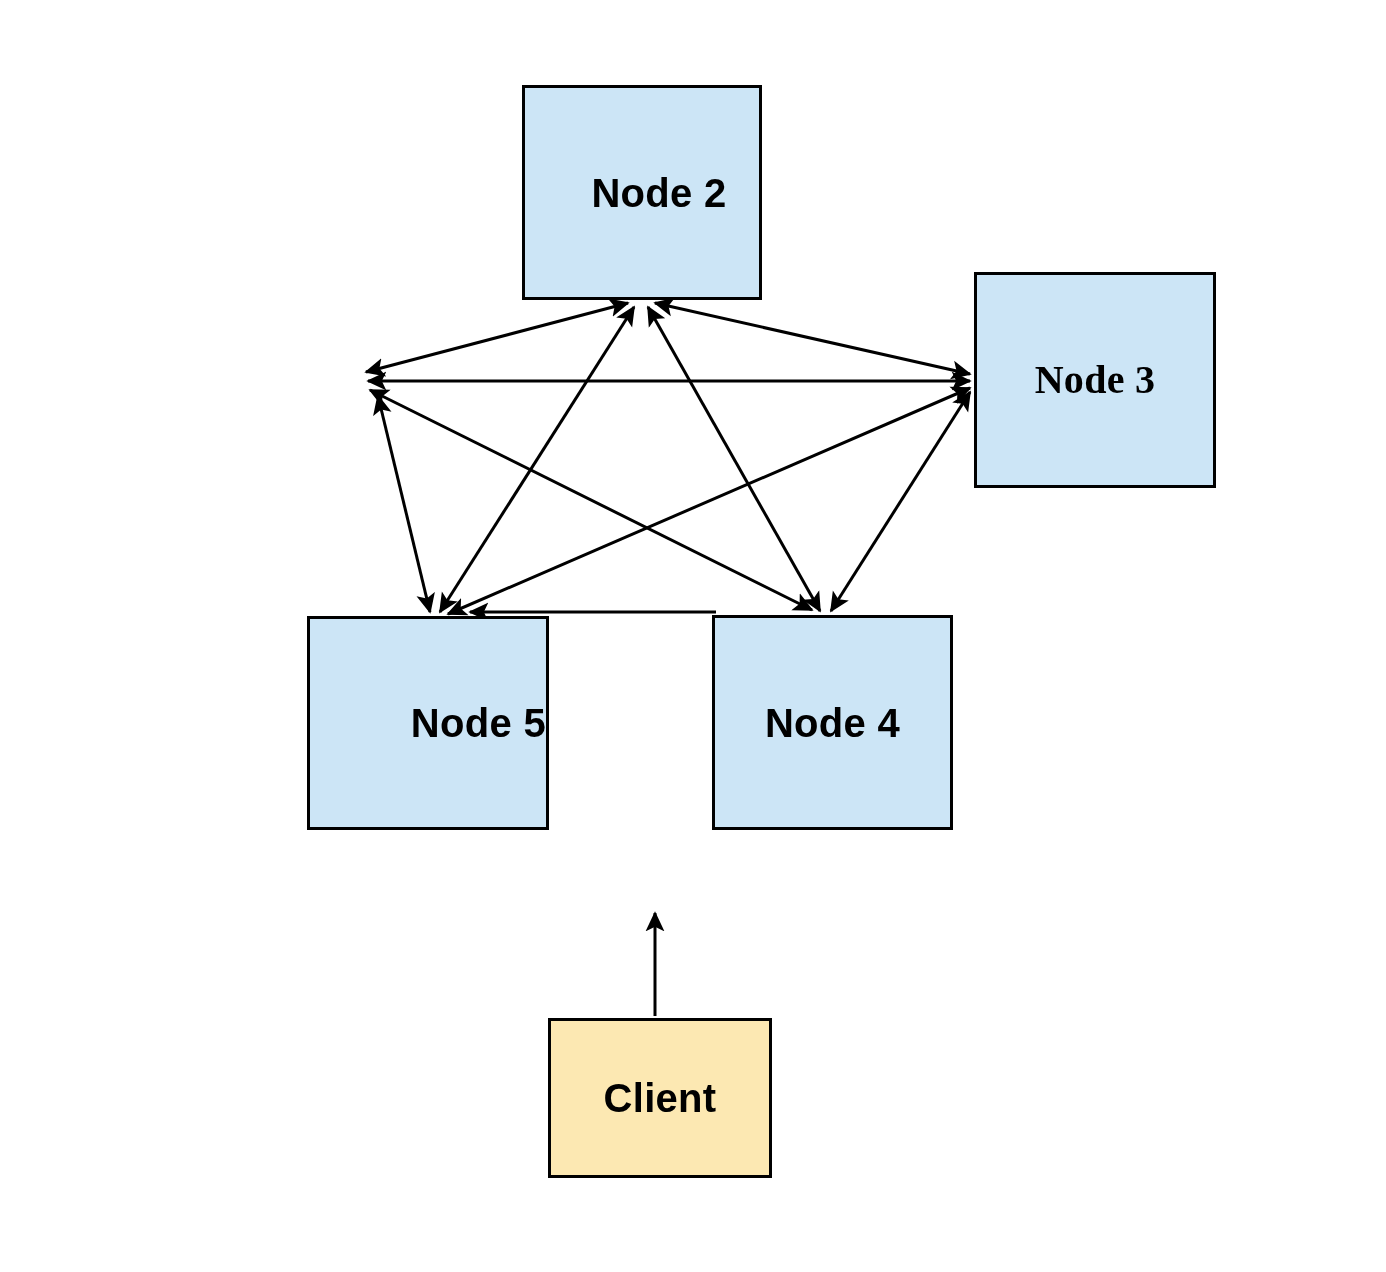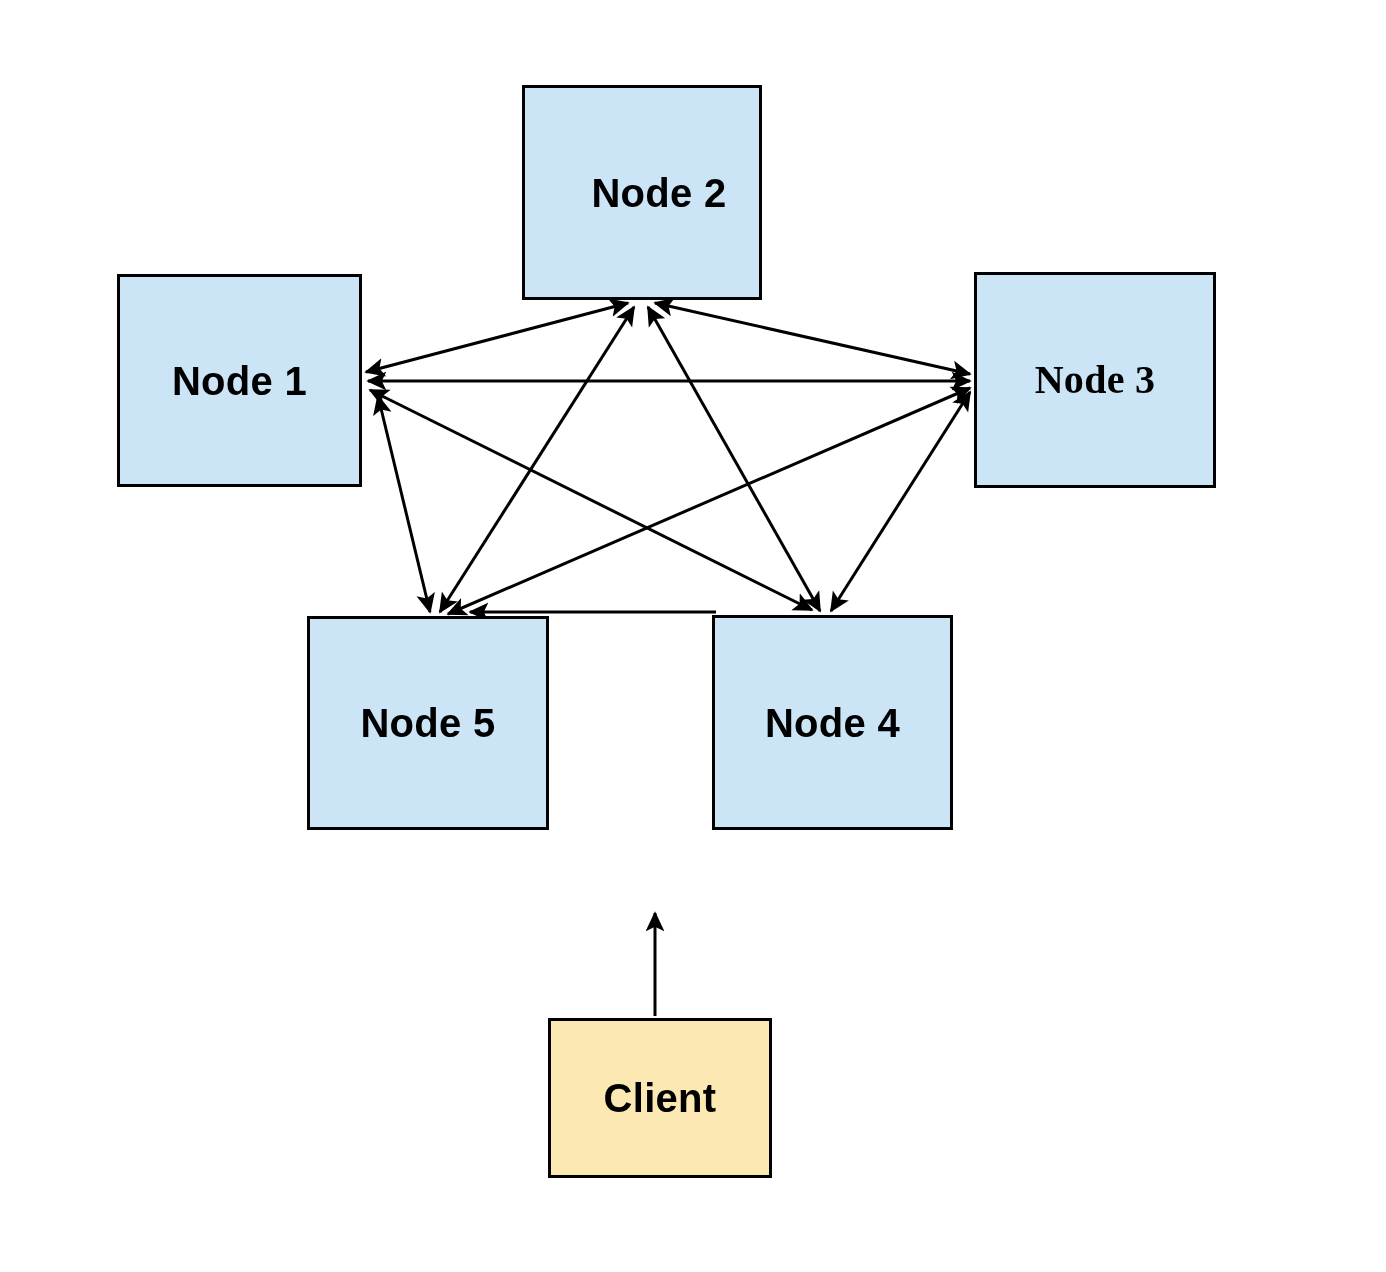--- a/index.html
+++ b/index.html
@@ -68,37 +68,34 @@
         <line x1="655" y1="303" x2="970" y2="374" marker-end="url(#arrowend)" marker-start="url(#arrowstart)"></line>
         <line x1="648" y1="307" x2="820" y2="611" marker-end="url(#arrowend)" marker-start="url(#arrowstart)"></line>
         <line x1="634" y1="307" x2="440" y2="612" marker-end="url(#arrowend)" marker-start="url(#arrowstart)"></line>
         <line x1="970" y1="392" x2="831" y2="611" marker-end="url(#arrowend)" marker-start="url(#arrowstart)"></line>
         <line x1="970" y1="388" x2="448" y2="614" marker-end="url(#arrowend)" marker-start="url(#arrowstart)"></line>
         <line x1="716" y1="612" x2="470" y2="612" marker-end="url(#arrowend)"></line>
         <line x1="655" y1="1016" x2="655" y2="913" marker-end="url(#arrowend)"></line>
       </g>
   </svg>
 
-  <div class="node-box" style="left: 117px; top: 274px; width: 245px; height: 213px; background: rgb(204, 229, 246); border-color: rgb(0, 0, 0); border-width: 3px;">
-    <span class="node-label">Node 1</span>
-  </div>
 
   <div class="node-box" style="left: 522px; top: 85px; width: 240px; height: 215px; background: rgb(204, 229, 246); border-color: rgb(0, 0, 0); border-width: 3px; padding-left: 34px;">
     <span class="node-label">Node 2</span>
   </div>
 
   <div class="node-box" style="left: 974px; top: 272px; width: 242px; height: 216px; background: rgb(204, 229, 246); border-color: rgb(0, 0, 0); border-width: 3px; font-family: Liberation Serif, serif;">
     <span class="node-label">Node 3</span>
   </div>
 
   <div class="node-box" style="left: 712px; top: 615px; width: 241px; height: 215px; background: rgb(204, 229, 246); border-color: rgb(0, 0, 0); border-width: 3px; text-align: right;">
     <span class="node-label">Node 4</span>
   </div>
 
-  <div class="node-box" style="left: 307px; top: 616px; width: 242px; height: 214px; background: rgb(204, 229, 246); border-color: rgb(0, 0, 0); border-width: 3px;">
+  <div class="node-box" style="left: 307px; top: 616px; width: 242px; height: 214px; background: rgb(204, 229, 246); border-color: rgb(0, 0, 0); border-width: 3px; justify-content: flex-end;">
     <span class="node-label">Node 5</span>
   </div>
 
   <div class="node-box" style="left: 548px; top: 1018px; width: 224px; height: 160px; background: rgb(252, 232, 178); border-color: rgb(0, 0, 0); border-width: 3px;">
     <span class="node-label">Client</span>
   </div>
 
 </div>
 
 </body></html>

